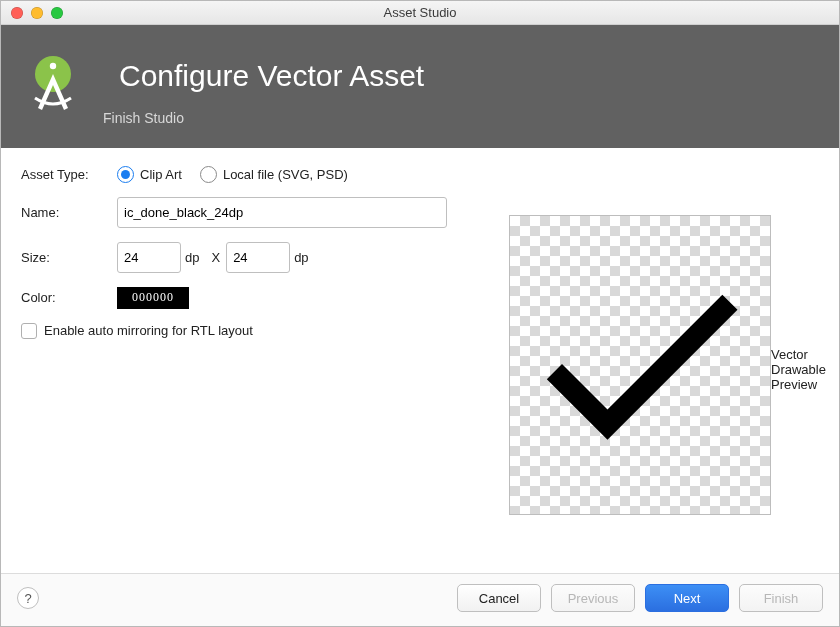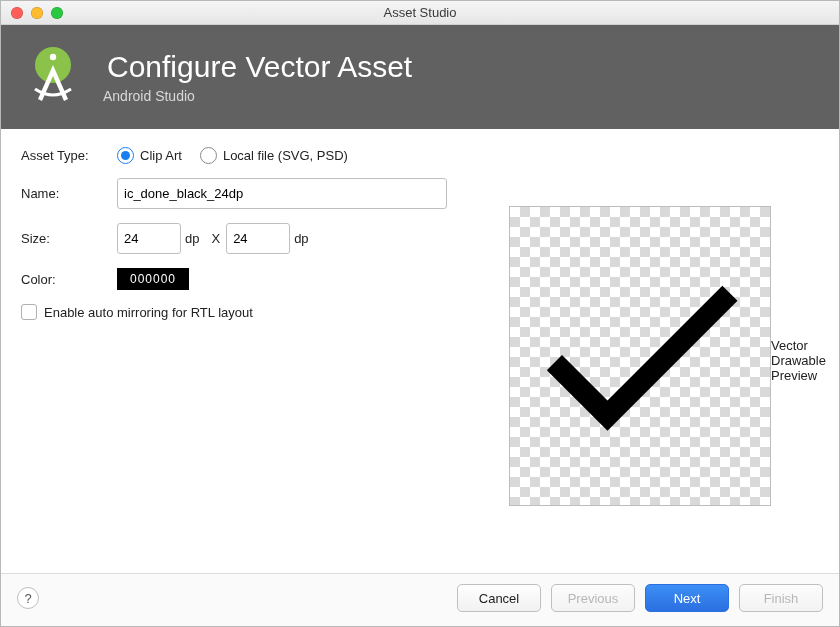--- a/index.html
+++ b/index.html
@@ -24,21 +24,21 @@
   .dot.red{background:#ff5f57;} .dot.yellow{background:#febc2e;} .dot.green{background:#28c840;}
   .titlebar-title { position:absolute; left:0; right:0; text-align:center; font-size:13px; color:#3a3a3a; }
 
   
   .banner {
     background:#616161; color:#fff;
     display:flex; align-items:center; gap:18px;
     padding:18px 20px 22px;
   }
   .banner-icon svg { display:block; }
-  .banner-titles h1 { margin:4px; font-weight:400; font-size:30px; line-height:1.15; }
+  .banner-titles h1 { margin:16px; font-weight:400; font-size:30px; line-height:1.15; }
   .banner-titles .sub { margin-top:4px; font-size:14px; color:#d8d8d8; }
 
   
   .main {
     flex:1; display:flex; padding:18px 20px 8px; gap:28px;
     overflow:hidden;
   }
   .form { flex:1 1 auto; }
   .row { display:flex; align-items:center; margin-bottom:14px; }
   .lbl { width:96px; color:#222; }
@@ -65,21 +65,21 @@
     cursor:pointer;
   }
 
   .size-input { width:64px; }
   .dp { margin:0 6px 0 4px; }
   .x { margin:0 6px; }
 
   .color-chip {
     width:72px; height:22px; background:#000; color:#fff;
     display:flex; align-items:center; justify-content:center;
-    font-family: Liberation Sans, sans-serif; font-size:12px; letter-spacing:1px;
+    font-family: Liberation Serif, serif; font-size:12px; letter-spacing:1px;
     border:1px solid #000; cursor:pointer;
   }
 
   
   .slider-wrap { display:flex; align-items:center; gap:14px; flex:1; }
   .slider { position:relative; height:20px; width:210px; }
   .slider .track {
     position:absolute; left:0; right:0; top:50%; height:4px; margin-top:-2px;
     background:#bfbfbf; border-radius:2px;
   }
@@ -155,21 +155,21 @@
   <div class="banner-icon">
     <svg width="64" height="64" viewBox="0 0 64 64">
       <circle cx="32" cy="22" r="18" fill="#8bc34a"></circle>
       <circle cx="32" cy="14" r="3.2" fill="#fff"></circle>
       <path d="M32 22 L17 56 L21 58 L32 33 L43 58 L47 56 Z" fill="#fff"></path>
       <path d="M14 46 Q32 58 50 46" stroke="#fff" stroke-width="3" fill="none"></path>
     </svg>
   </div>
   <div class="banner-titles">
     <h1>Configure Vector Asset</h1>
-    <div class="sub">Android Studio</div>
+    <div class="sub">Finish Studio</div>
   </div>
 </div>
 
 <div class="main">
   <div class="form">
 
     <div class="row">
       <div class="lbl">Asset Type:</div>
       <div class="radio-wrap">
         <div class="radio selected">

